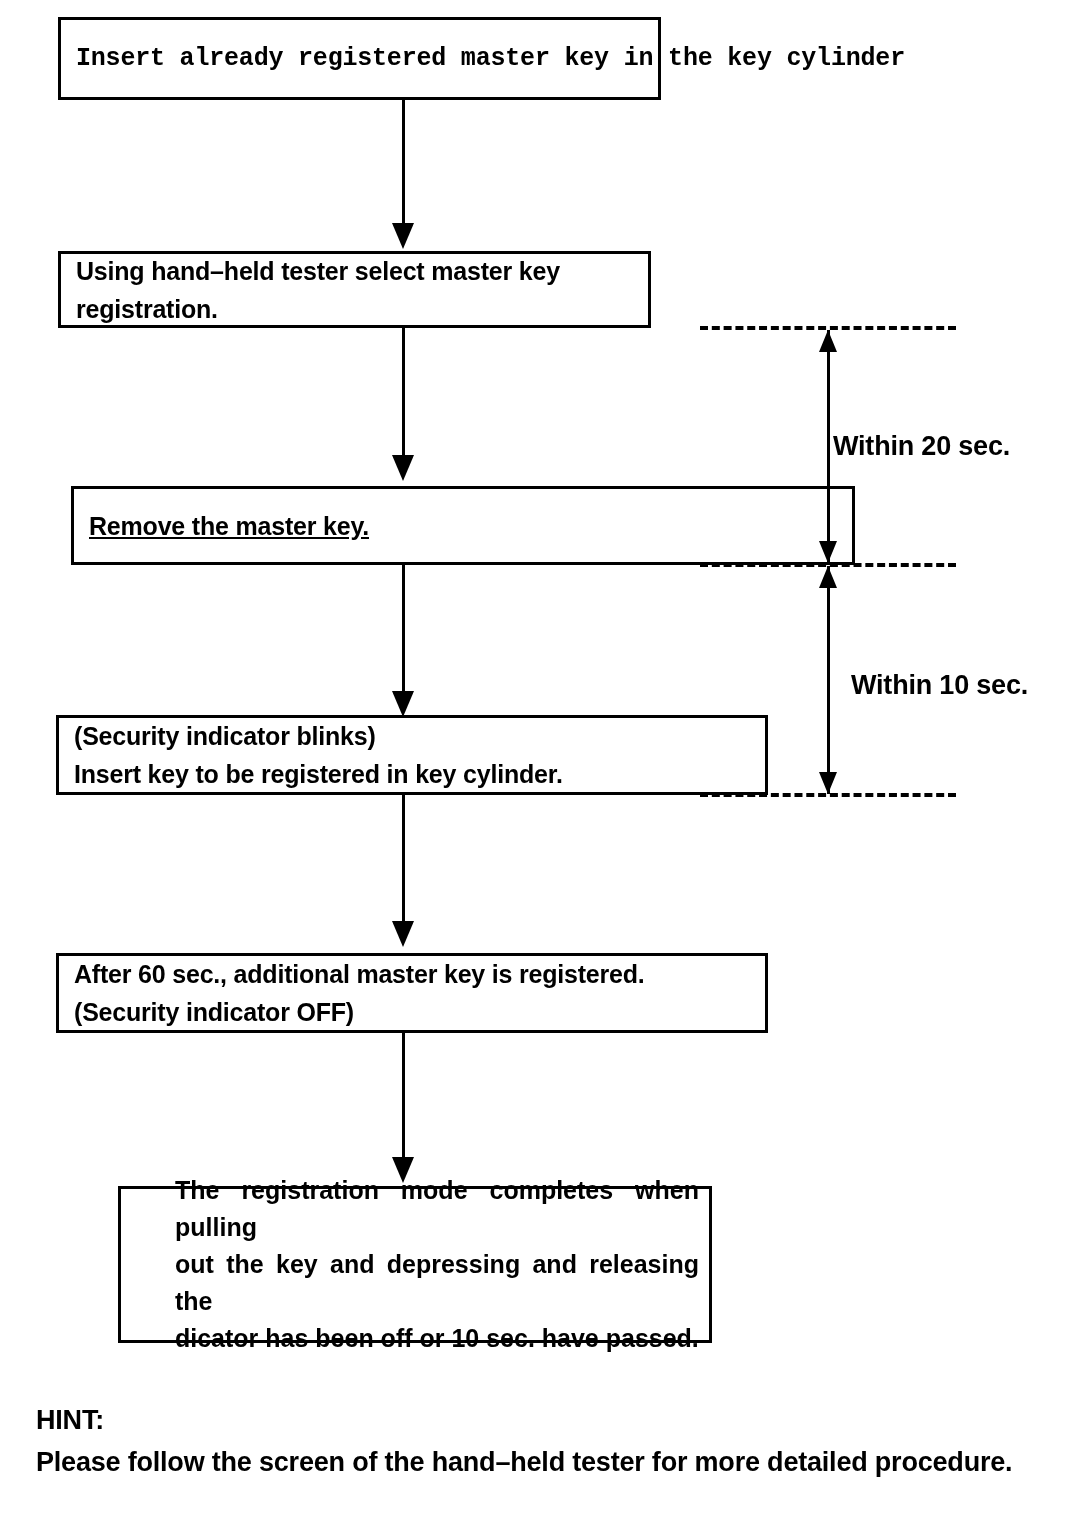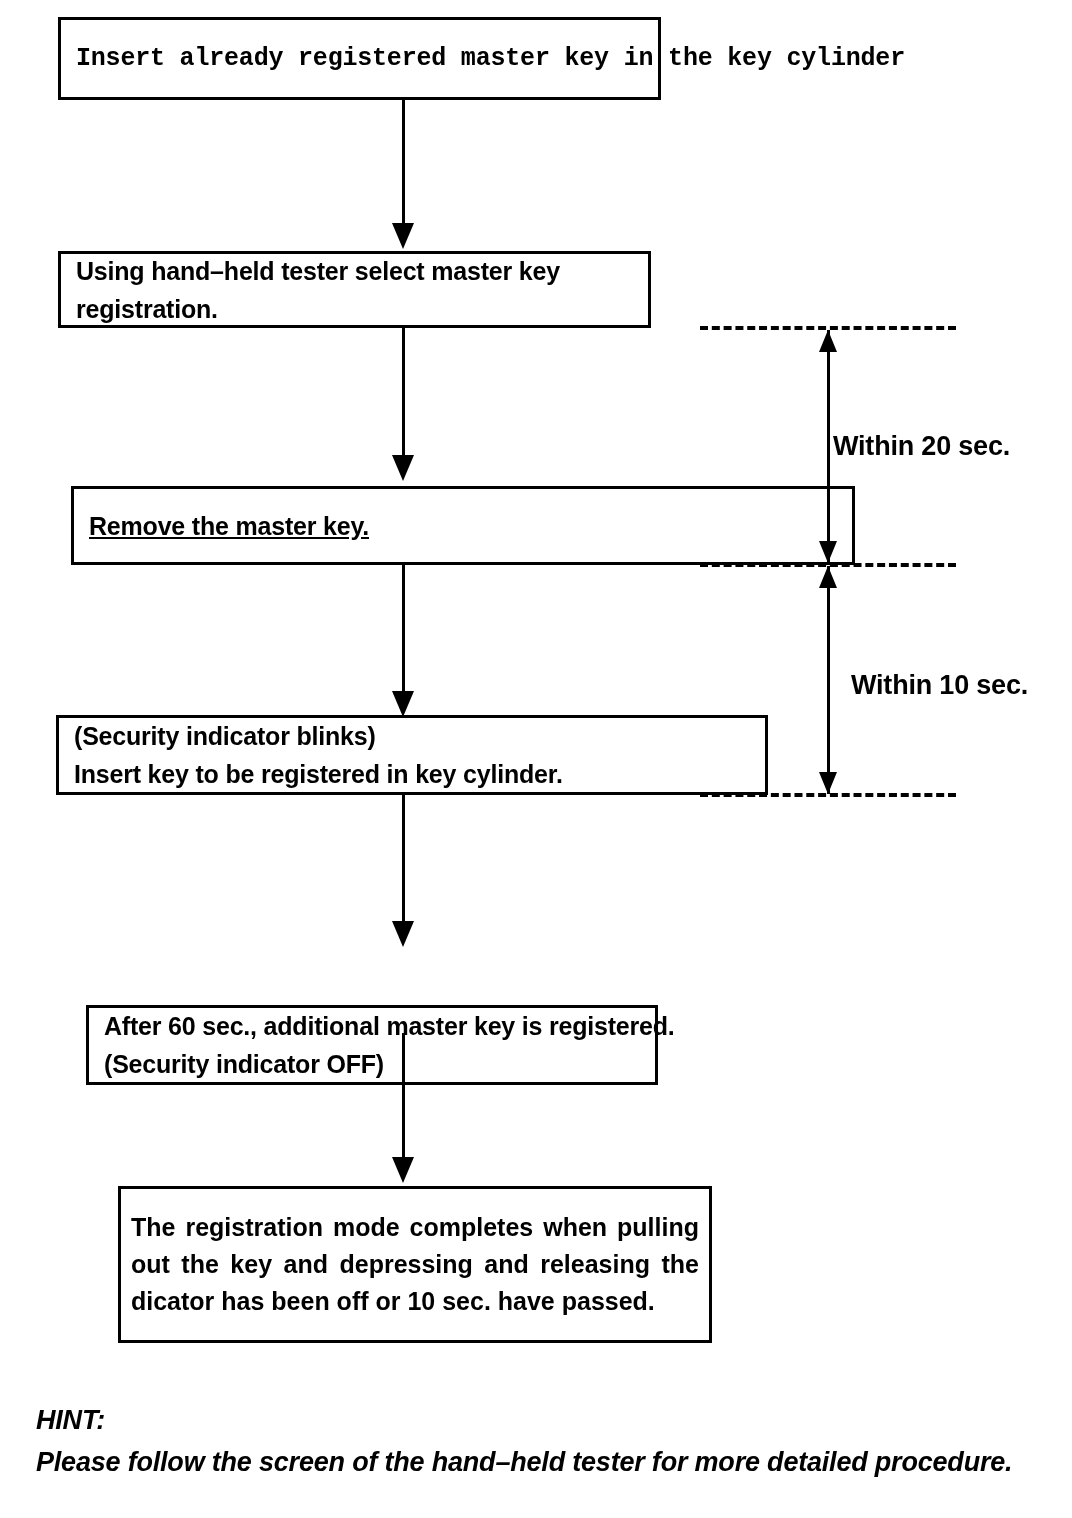--- a/index.html
+++ b/index.html
@@ -107,21 +107,20 @@
   }
 
   
   .hint {
     position: absolute;
     font-size: 27px;
     font-weight: bold;
     white-space: pre;
     letter-spacing: -0.2px;
     line-height: 40px;
-    font-style: italic;
   }
 </style>
 </head>
 <body>
 
 <div id="page">
 
   <div class="box" style="left:58px; top:17px; width:603px; height:83px;font-family:Liberation Mono, monospace;">
     <div class="line">Insert already registered master key in the key cylinder</div>
   </div>
@@ -145,29 +144,29 @@
   <div class="arrowhead" style="left:392px; top:691px;"></div>
 
   <div class="box" style="left:56px; top:715px; width:712px; height:80px;">
     <div class="line">(Security indicator blinks)</div>
     <div class="line">Insert key to be registered in key cylinder.</div>
   </div>
 
   <div class="connector" style="left:402px; top:795px; height:130px;"></div>
   <div class="arrowhead" style="left:392px; top:921px;"></div>
 
-  <div class="box" style="left:56px; top:1005px; width:572px; height:80px;margin-left:30px;">
+  <div class="box" style="left:56px; top:953px; width:712px; height:80px;">
     <div class="line">After 60 sec., additional master key is registered.</div>
     <div class="line">(Security indicator OFF)</div>
   </div>
 
   <div class="connector" style="left:402px; top:1033px; height:127px;"></div>
   <div class="arrowhead" style="left:392px; top:1157px;"></div>
 
-  <div class="box justified" style="left:118px; top:1186px; width:594px; height:157px;">
+  <div class="box justified" style="left:118px; top:1186px; width:594px; height:157px;padding-left:44px;">
     <div class="line">The registration mode completes when pulling</div>
     <div class="line">out the key and depressing and releasing the</div>
     <div class="line last">dicator has been off or 10 sec. have passed.</div>
   </div>
 
   <div class="dashline" style="left:700px; top:326px; width:256px;"></div>
   <div class="dashline" style="left:700px; top:563px; width:256px;"></div>
   <div class="dashline" style="left:700px; top:793px; width:256px;"></div>
 
   <div class="dimline" style="left:827px; top:330px; height:232px;"></div>

